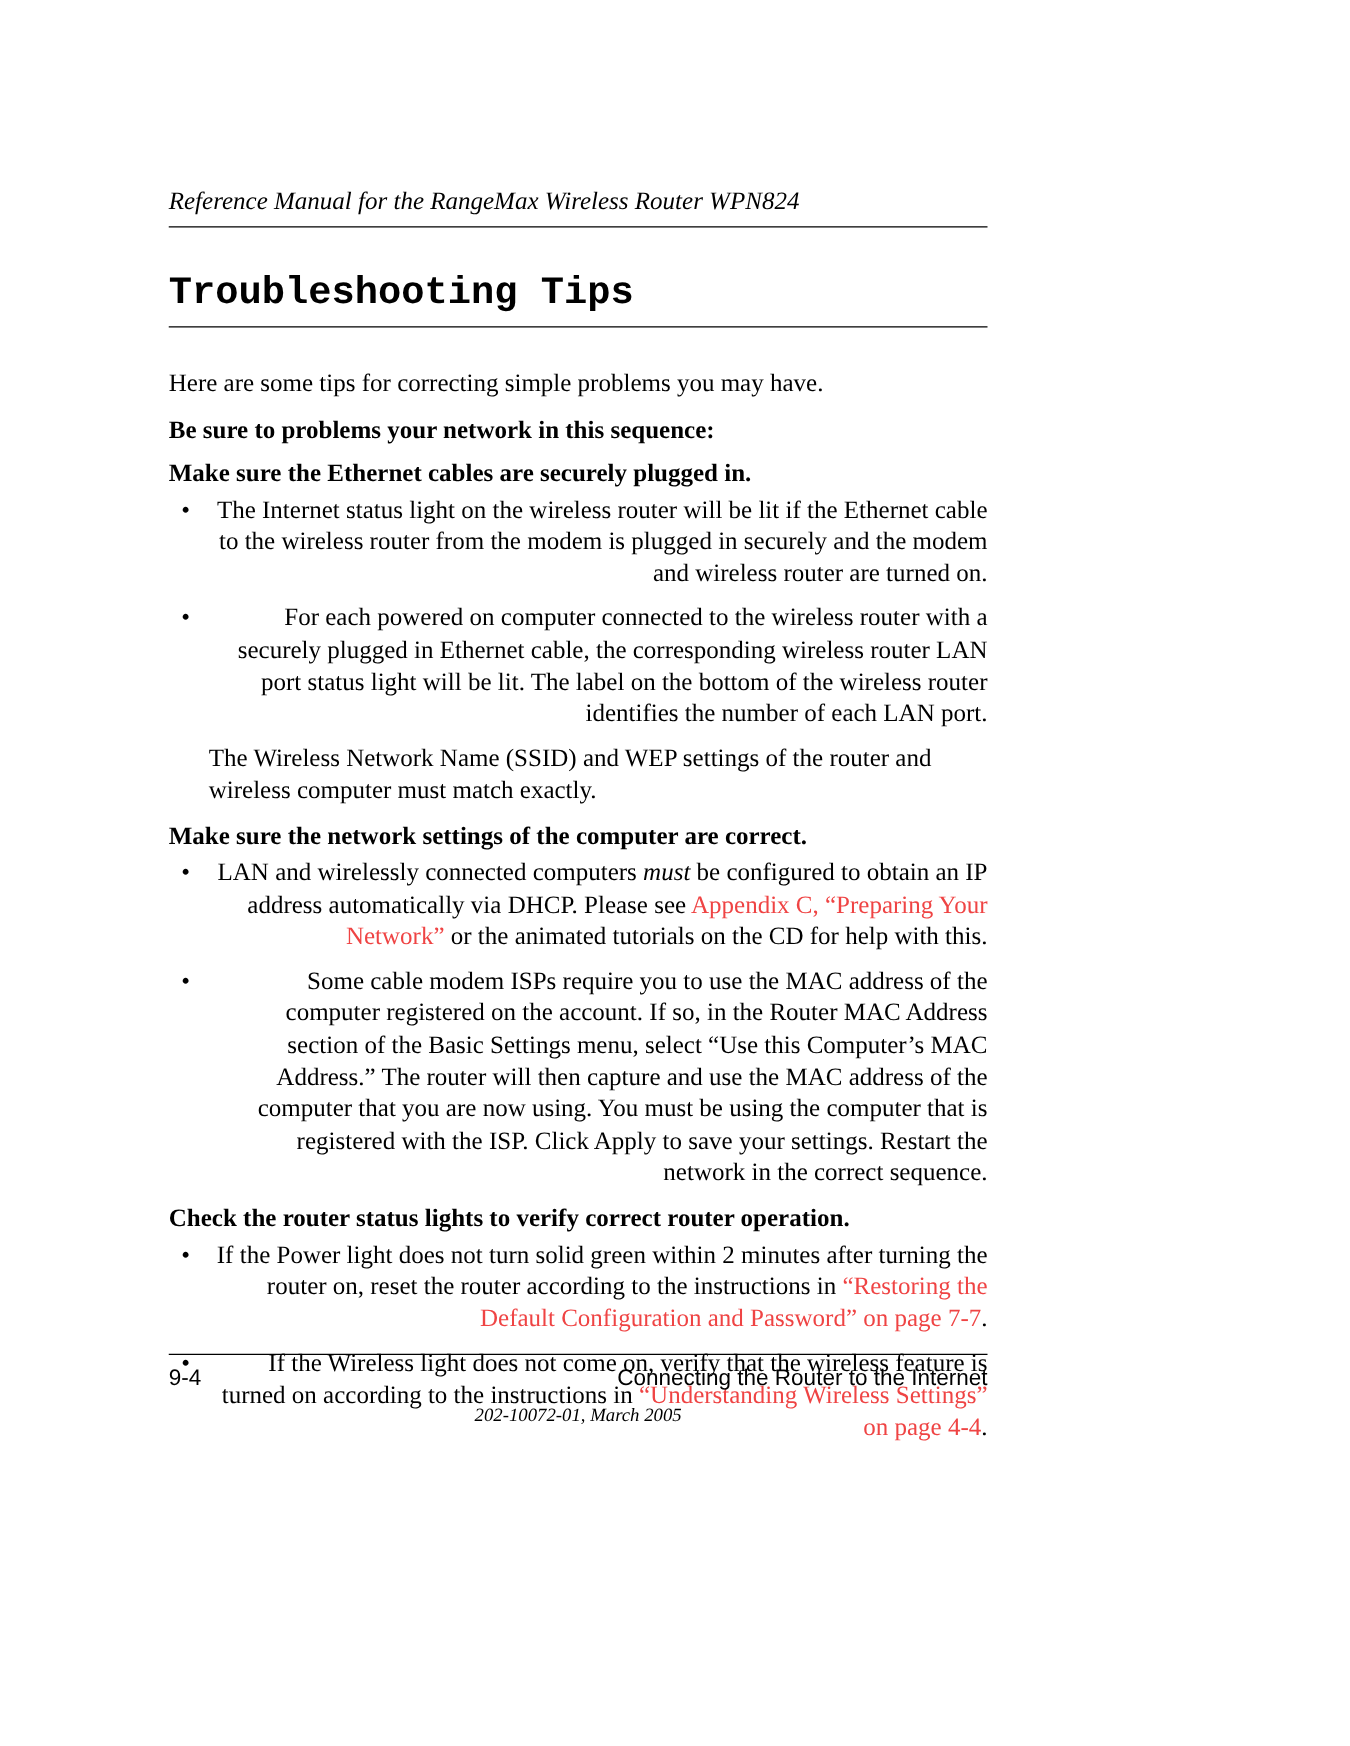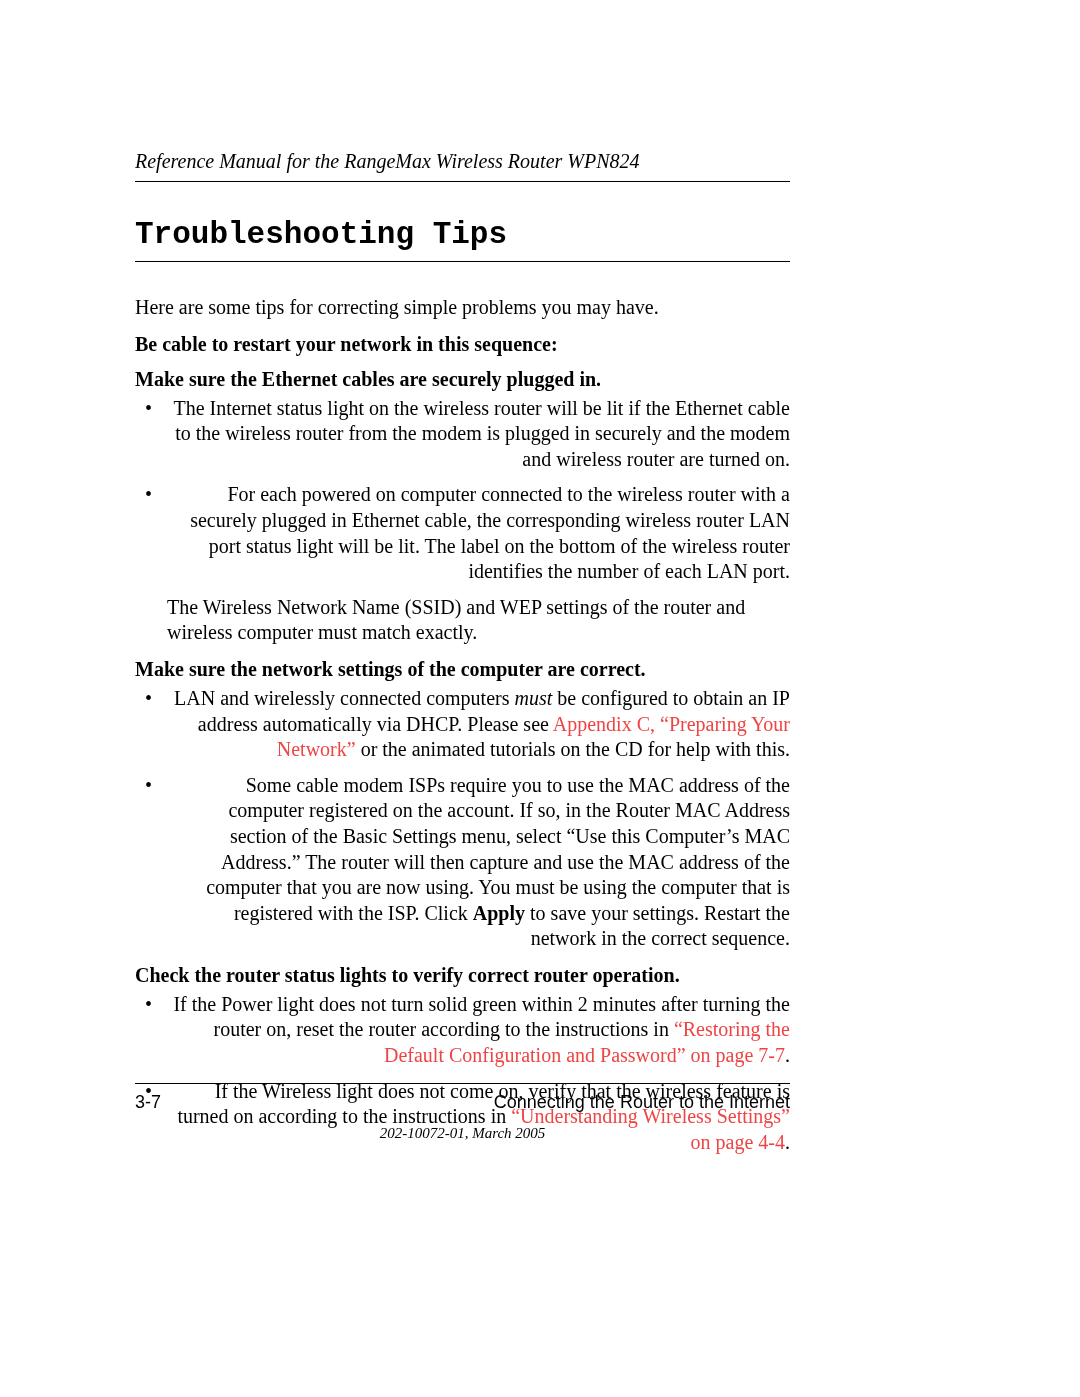--- a/index.html
+++ b/index.html
@@ -67,21 +67,21 @@
     content: "•";
     position: absolute;
     left: -22px;
     top: 0;
   }
   .link {
     color: #ef4444;
     cursor: pointer;
   }
   em.italic { font-style: italic; }
-  b.bold { font-weight: bold; }
+  b.bold { font-weight: normal; }
   .footer {
     position: absolute;
     left: 135px;
     right: 130px;
     bottom: 255px;
     border-top: 1.2px solid #000;
     padding-top: 8px;
   }
   .footer-row {
     font-family: Arial, Helvetica, sans-serif;
@@ -101,21 +101,21 @@
 <body>
 
 <div class="page">
 
   <div class="running-head">Reference Manual for the RangeMax Wireless Router WPN824</div>
 
   <div class="section-title">Troubleshooting Tips</div>
 
   <div class="body-text">Here are some tips for correcting simple problems you may have.</div>
 
-  <div class="subhead">Be cable to restart your network in this sequence:</div>
+  <div class="subhead">Be sure to problems your network in this sequence:</div>
 
   <div class="subhead">Make sure the Ethernet cables are securely plugged in.</div>
   <ul class="bullets">
     <li>The Internet status light on the wireless router will be lit if the Ethernet cable to the wireless router from the modem is plugged in securely and the modem and wireless router are turned on.</li>
     <li>For each powered on computer connected to the wireless router with a securely plugged in Ethernet cable, the corresponding wireless router LAN port status light will be lit. The label on the bottom of the wireless router identifies the number of each LAN port.</li>
   </ul>
 
   <div class="indent-block">The Wireless Network Name (SSID) and WEP settings of the router and wireless computer must match exactly.</div>
 
   <div class="subhead">Make sure the network settings of the computer are correct.</div>
@@ -133,19 +133,19 @@
     <li>
       <span>If the Power light does not turn solid green within 2 minutes after turning the router on, reset the router according to the instructions in </span><span class="link">“Restoring the Default Configuration and Password” on page 7-7</span><span>.</span>
     </li>
     <li>
       <span>If the Wireless light does not come on, verify that the wireless feature is turned on according to the instructions in </span><span class="link">“Understanding Wireless Settings” on page 4-4</span><span>.</span>
     </li>
   </ul>
 
   <div class="footer">
     <div class="footer-row">
-      <span>3-7</span>
+      <span>9-4</span>
       <span>Connecting the Router to the Internet</span>
     </div>
     <div class="doc-version">202-10072-01, March 2005</div>
   </div>
 
 </div>
 
 </body></html>

